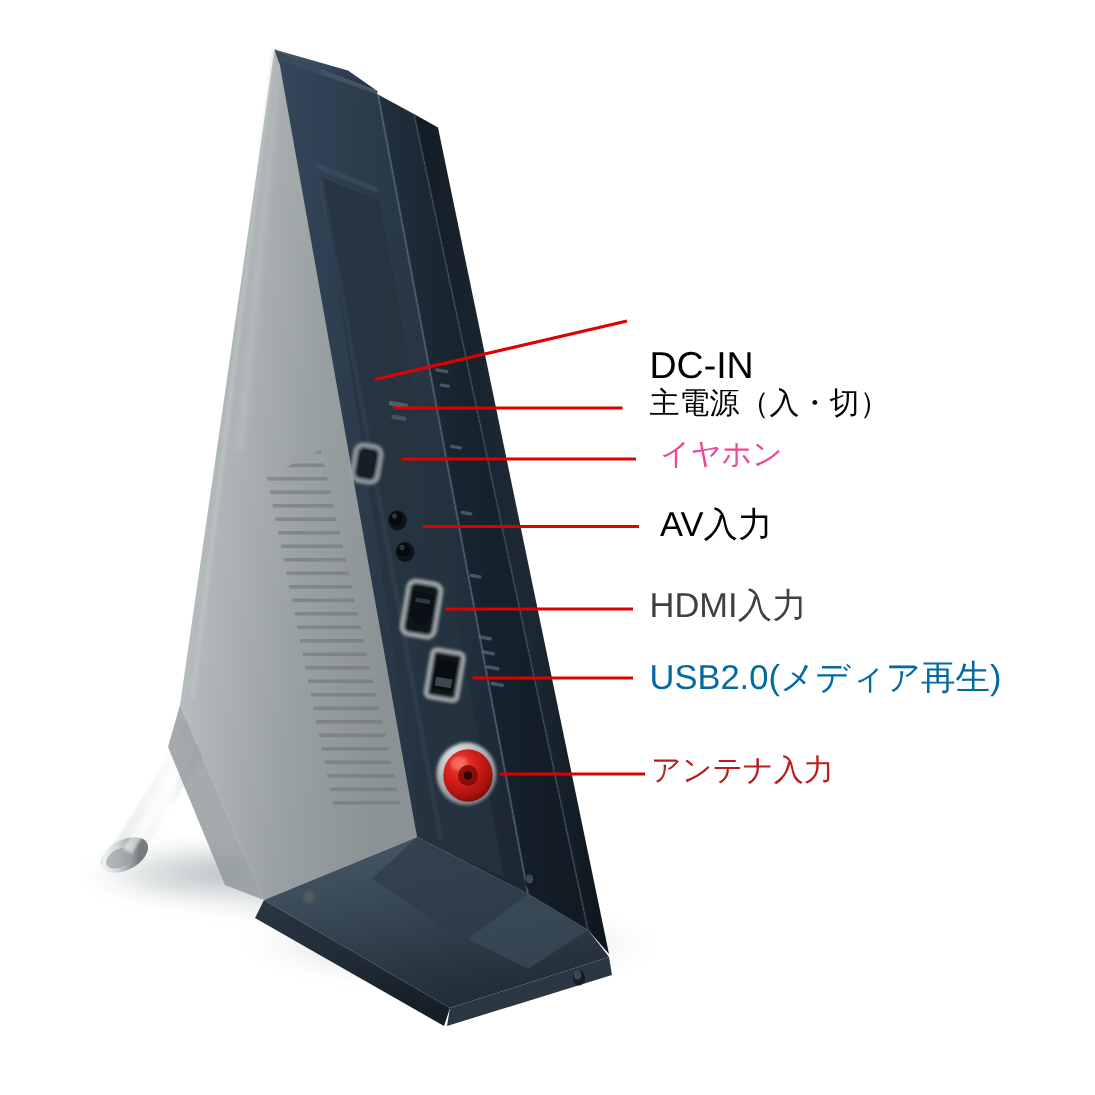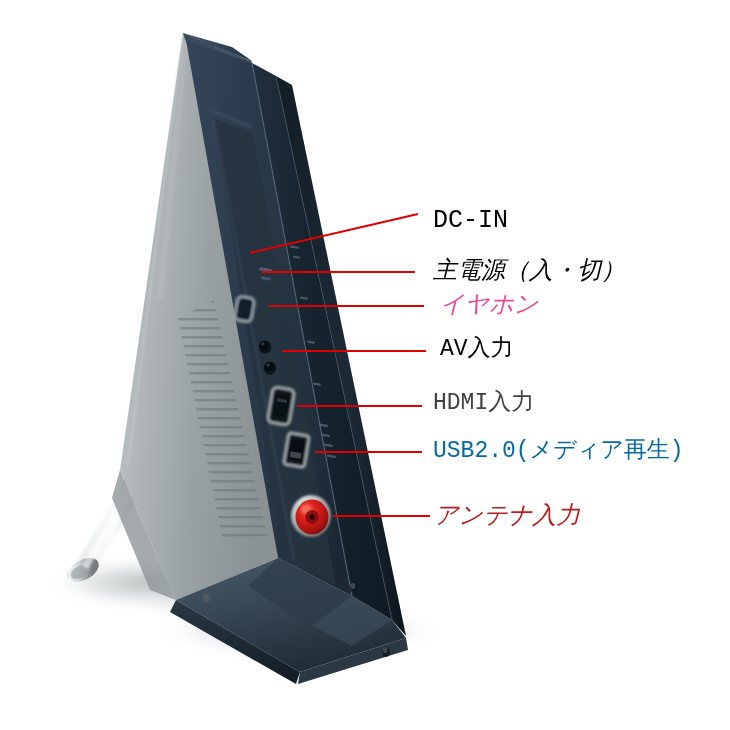--- a/index.html
+++ b/index.html
@@ -15,23 +15,23 @@
   #photo,#annotations{position:absolute;left:0;top:0;width:730px;height:730px;}
 
   .callout-label{
     position:absolute;
     color:#000000;
     font-size:24px;
     line-height:1;
     white-space:nowrap;
     letter-spacing:0px;
   }
-  .label-jp{font-family:"DejaVu Sans","Liberation Sans",sans-serif;font-size:24px;font-style:italic;}
-  .label-en{font-family:Liberation Mono, monospace;font-size:25px;}
-  .label-mix{font-family:Liberation Mono, monospace;font-size:23px;}
+  .label-jp{font-family:"DejaVu Sans","Liberation Sans",sans-serif;font-size:20px;}
+  .label-en{font-family:Liberation Sans, sans-serif;font-size:25px;margin-top:24px;}
+  .label-mix{font-family:Liberation Sans, sans-serif;font-size:23px;}
 </style>
 </head>
 <body>
 
 <div id="stage">
 
   <svg id="photo" viewBox="0 0 730 730">
     <defs>
       <linearGradient id="gBack" x1="0" y1="0" x2="1" y2="0.25">
         <stop offset="0%" stop-color="#c6cbcd"></stop>

